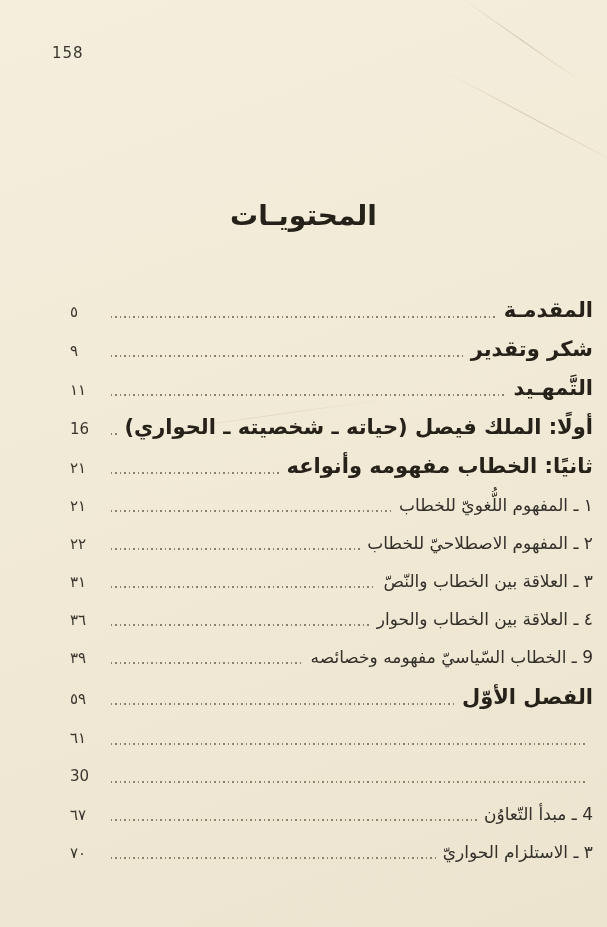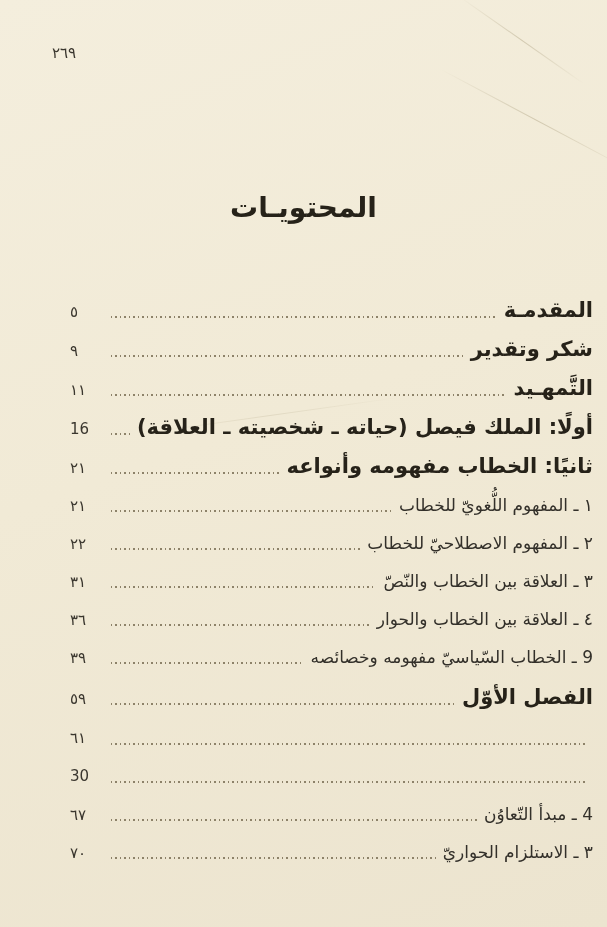--- a/index.html
+++ b/index.html
@@ -16,21 +16,21 @@
   }
   .artifact-1{width:150px;top:40px;right:10px;transform:rotate(35deg);}
   .artifact-2{width:220px;top:120px;right:-40px;transform:rotate(28deg);}
   .artifact-3{width:260px;top:415px;left:140px;transform:rotate(-8deg);opacity:.5;}
 
   .page-number{
     position:absolute;top:44px;left:52px;
     font-size:15px;color:#3a362e;letter-spacing:1px;
   }
   .book-title{
-    position:absolute;top:172px;left:0;right:0;
+    position:absolute;top:180px;left:0;right:0;
     text-align:center;direction:rtl;
     font-size:28px;font-weight:bold;color:#262219;
     letter-spacing:0;
   }
   .toc{
     position:absolute;top:297px;left:70px;right:14px;
     direction:rtl;
   }
   .toc-row{
     display:flex;align-items:baseline;
@@ -52,42 +52,42 @@
     font-size:15px;color:#3a362e;padding-right:2px;
   }
 </style>
 </head>
 <body>
 
 <div class="scan-artifact artifact-1"></div>
 <div class="scan-artifact artifact-2"></div>
 <div class="scan-artifact artifact-3"></div>
 
-<div class="page-number">٢٦٩</div>
+<div class="page-number">158</div>
 
 <h1 class="book-title">المحتويـات</h1>
 
 <div class="toc">
   <div class="toc-row level-main">
     <span class="entry-label">المقدمـة</span>
     <span class="leader"></span>
     <span class="entry-page">٥</span>
   </div>
   <div class="toc-row level-main">
     <span class="entry-label">شكر وتقدير</span>
     <span class="leader"></span>
     <span class="entry-page">٩</span>
   </div>
   <div class="toc-row level-main">
     <span class="entry-label">التَّمهـيد</span>
     <span class="leader"></span>
     <span class="entry-page">١١</span>
   </div>
   <div class="toc-row level-main">
-    <span class="entry-label">أولًا: الملك فيصل (حياته ـ شخصيته ـ العلاقة)</span>
+    <span class="entry-label">أولًا: الملك فيصل (حياته ـ شخصيته ـ الحواري)</span>
     <span class="leader"></span>
     <span class="entry-page">16</span>
   </div>
   <div class="toc-row level-main">
     <span class="entry-label">ثانيًا: الخطاب مفهومه وأنواعه</span>
     <span class="leader"></span>
     <span class="entry-page">٢١</span>
   </div>
   <div class="toc-row level-sub">
     <span class="entry-label">١ ـ المفهوم اللُّغويّ للخطاب</span>

